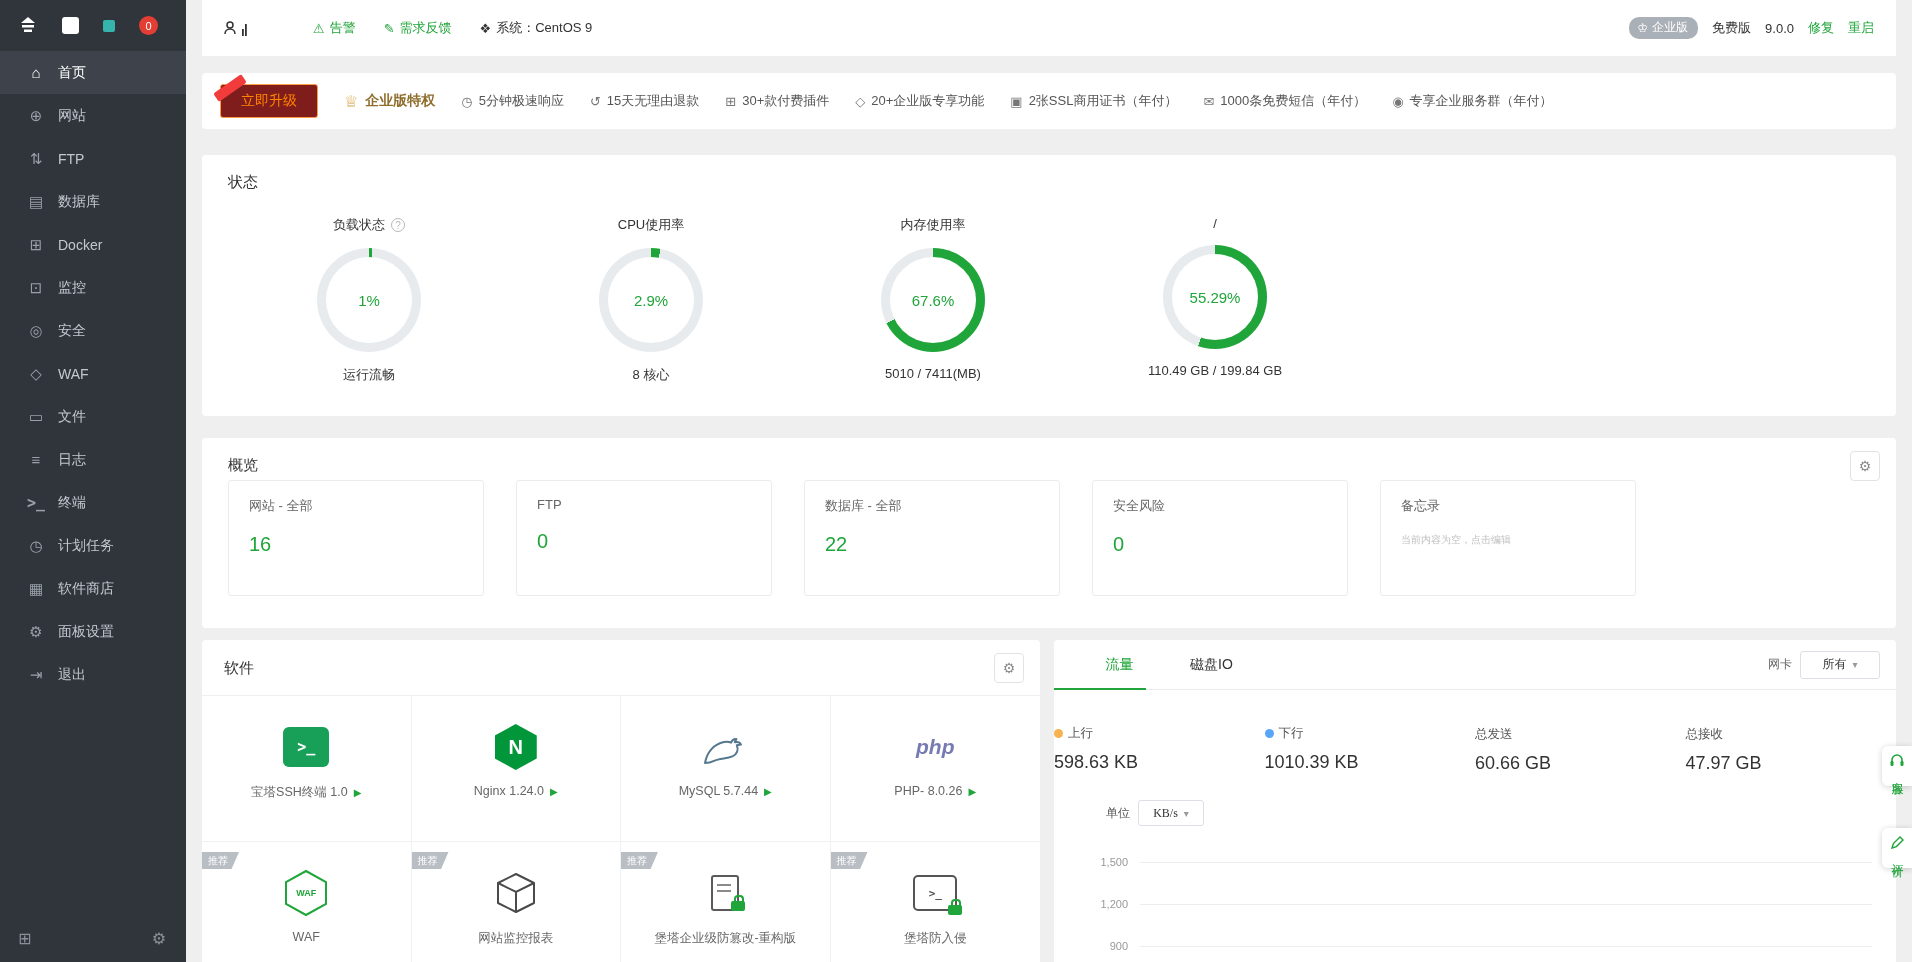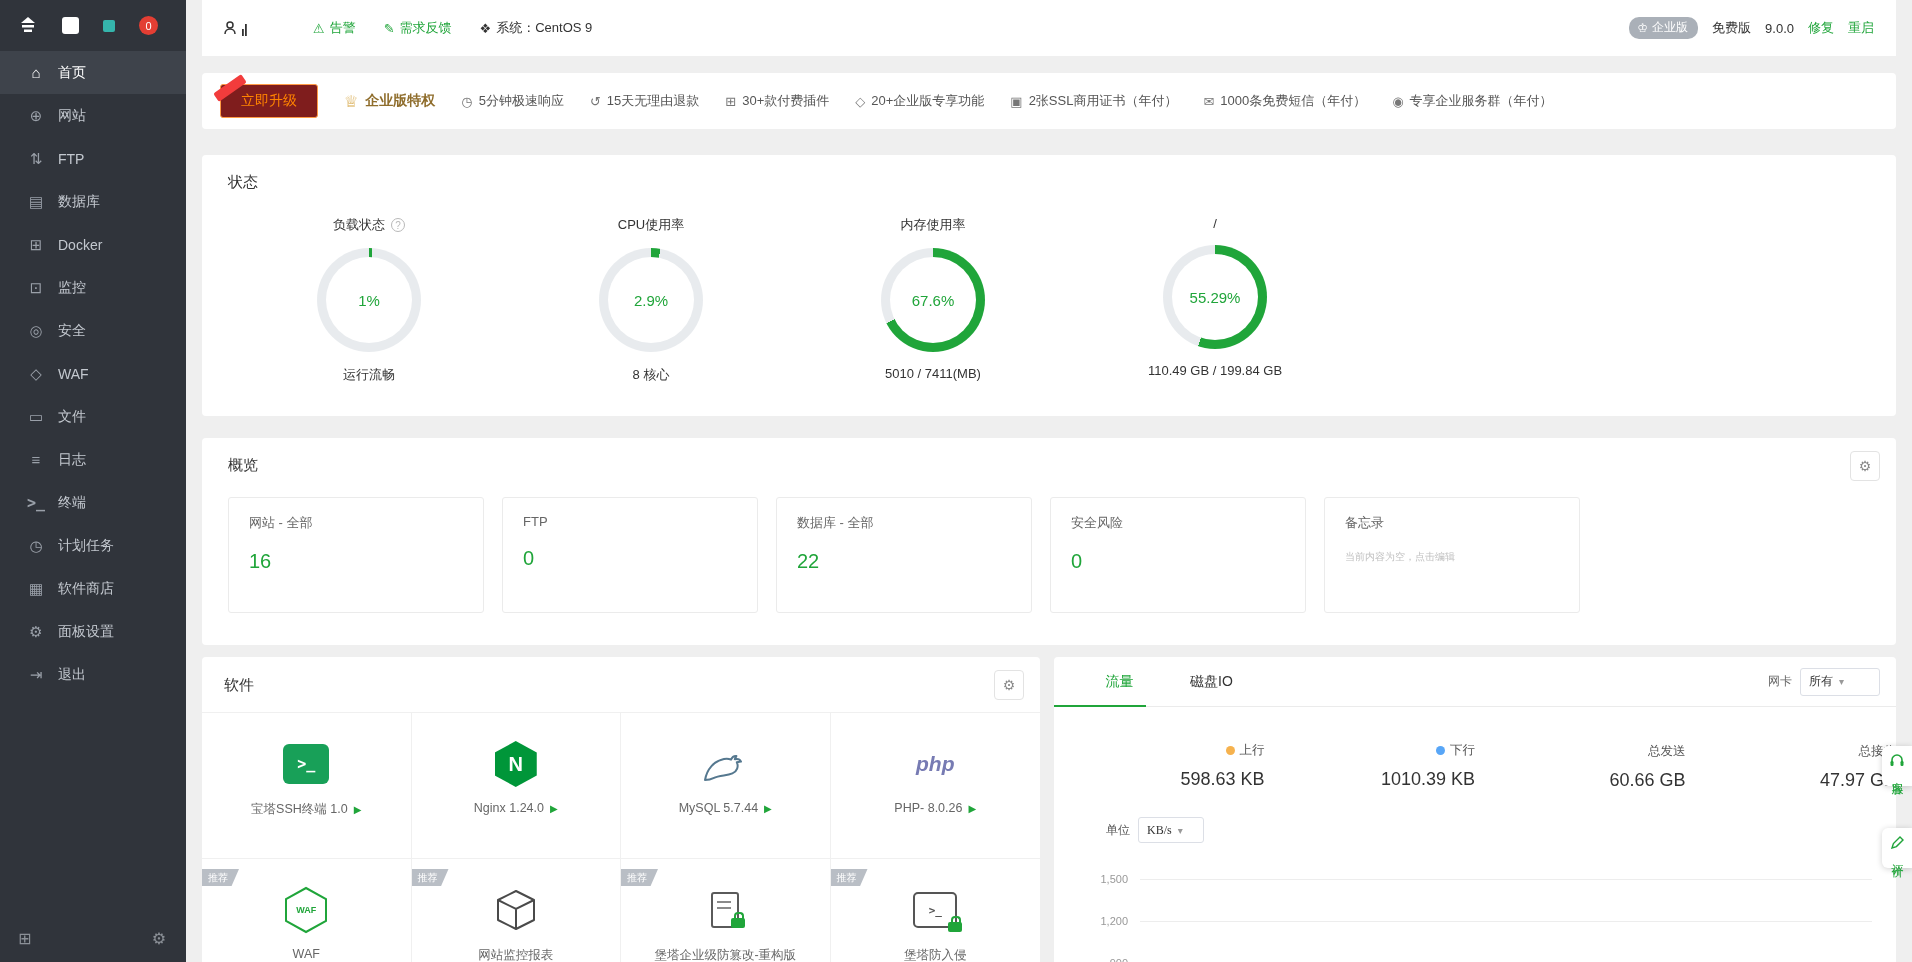--- a/index.html
+++ b/index.html
@@ -57,21 +57,21 @@
   .help { width:14px; height:14px; border:1px solid #b9b9b9; border-radius:50%; color:#b9b9b9; font-size:10px;
     display:flex; align-items:center; justify-content:center; cursor:pointer; }
   .ring { position:relative; margin-top:14px; width:104px; height:104px; border-radius:50%;
     background:conic-gradient(#20a53a calc(var(--p,0)*1%), #e8ebee 0); }
   .ring::before { content:""; position:absolute; inset:9px; background:#fff; border-radius:50%; }
   .ring-val { position:absolute; inset:0; display:flex; align-items:center; justify-content:center;
     color:#20a53a; font-size:15px; z-index:1; }
   .gauge-sub { margin-top:14px; font-size:13px; color:#333; }
   
   .overview-panel { margin-top:22px; padding:18px 26px 32px; }
-  .cards { display:flex; gap:18px; margin-top:22px; }
+  .cards { display:flex; gap:32px; margin-top:5px; }
   .card { width:256px; height:116px; border:1px solid #ebebeb; border-radius:3px; padding:16px 20px; cursor:pointer; }
   .card-title { font-size:13px; color:#666; }
   .card-value { margin-top:18px; font-size:20px; color:#20a53a; }
   .card-placeholder { margin-top:18px; font-size:10px; color:#c0c0c0; }
   
   .bottom-row { display:flex; gap:14px; margin-top:12px; align-items:flex-start; }
   .software-panel { width:838px; flex:none; min-height:430px; }
   .soft-head { display:flex; justify-content:space-between; align-items:center; padding:13px 16px 12px 22px; }
   .soft-grid { display:grid; grid-template-columns:repeat(4,1fr); grid-template-rows:146px 240px; border-top:1px solid #f0f0f0; }
   .soft-cell { position:relative; border-right:1px solid #f0f0f0; border-bottom:1px solid #f0f0f0; display:flex;
@@ -100,27 +100,27 @@
     border-bottom:none; border-radius:4px 4px 0 0; }
   .lock.br { right:-8px; bottom:-2px; }
   .lock.br2 { right:-7px; bottom:-6px; }
   
   .traffic-panel { flex:1; min-height:430px; }
   .tp-head { display:flex; align-items:center; border-bottom:1px solid #ebebeb; height:50px; position:relative; }
   .tab { min-width:92px; text-align:center; line-height:48px; height:50px; font-size:14px; color:#333;
     border-bottom:2px solid transparent; cursor:pointer;padding-left:39px; }
   .tab.active { color:#20a53a; border-color:#20a53a; }
   .nic { margin-left:auto; margin-right:16px; display:flex; align-items:center; gap:8px; font-size:12px; color:#666; }
-  .select { display:flex; align-items:center; justify-content:flex-start; border:1px solid #dcdfe6; border-radius:3px;
+  .select { display:flex; align-items:center; justify-content:center; border:1px solid #dcdfe6; border-radius:3px;
     padding:0 8px; height:28px; font-size:12px; color:#333; background:#fff; cursor:pointer; }
   .select i { font-style:normal; color:#999; font-size:10px; margin-left:6px; }
   .nic .select { width:80px; }
   .select.small { width:66px; height:26px; }
   .stats { display:flex; margin-top:34px; }
-  .stat { flex:1; text-align:right; }
+  .stat { flex:1; text-align:left; }
   .stat-label { font-size:12.5px; color:#555; display:inline-flex; align-items:center; gap:5px; }
   .dot { width:9px; height:9px; border-radius:50%; display:inline-block; }
   .dot-up { background:#f6b24e; }
   .dot-down { background:#58a6f7; }
   .stat-value { margin-top:10px; font-size:18px; color:#333; }
   .unit-row { margin-top:26px; padding-left:52px; display:flex; align-items:center; gap:8px; font-size:12px; color:#555;font-family:Liberation Serif, serif; }
   .chart { margin-top:2px; }
   .tick { display:flex; align-items:center; height:0; margin-top:42px; padding:0 24px 0 18px; }
   .tick:first-child { margin-top:36px; }
   .tick-label { width:56px; text-align:right; font-size:11px; color:#999; margin-right:12px; }

